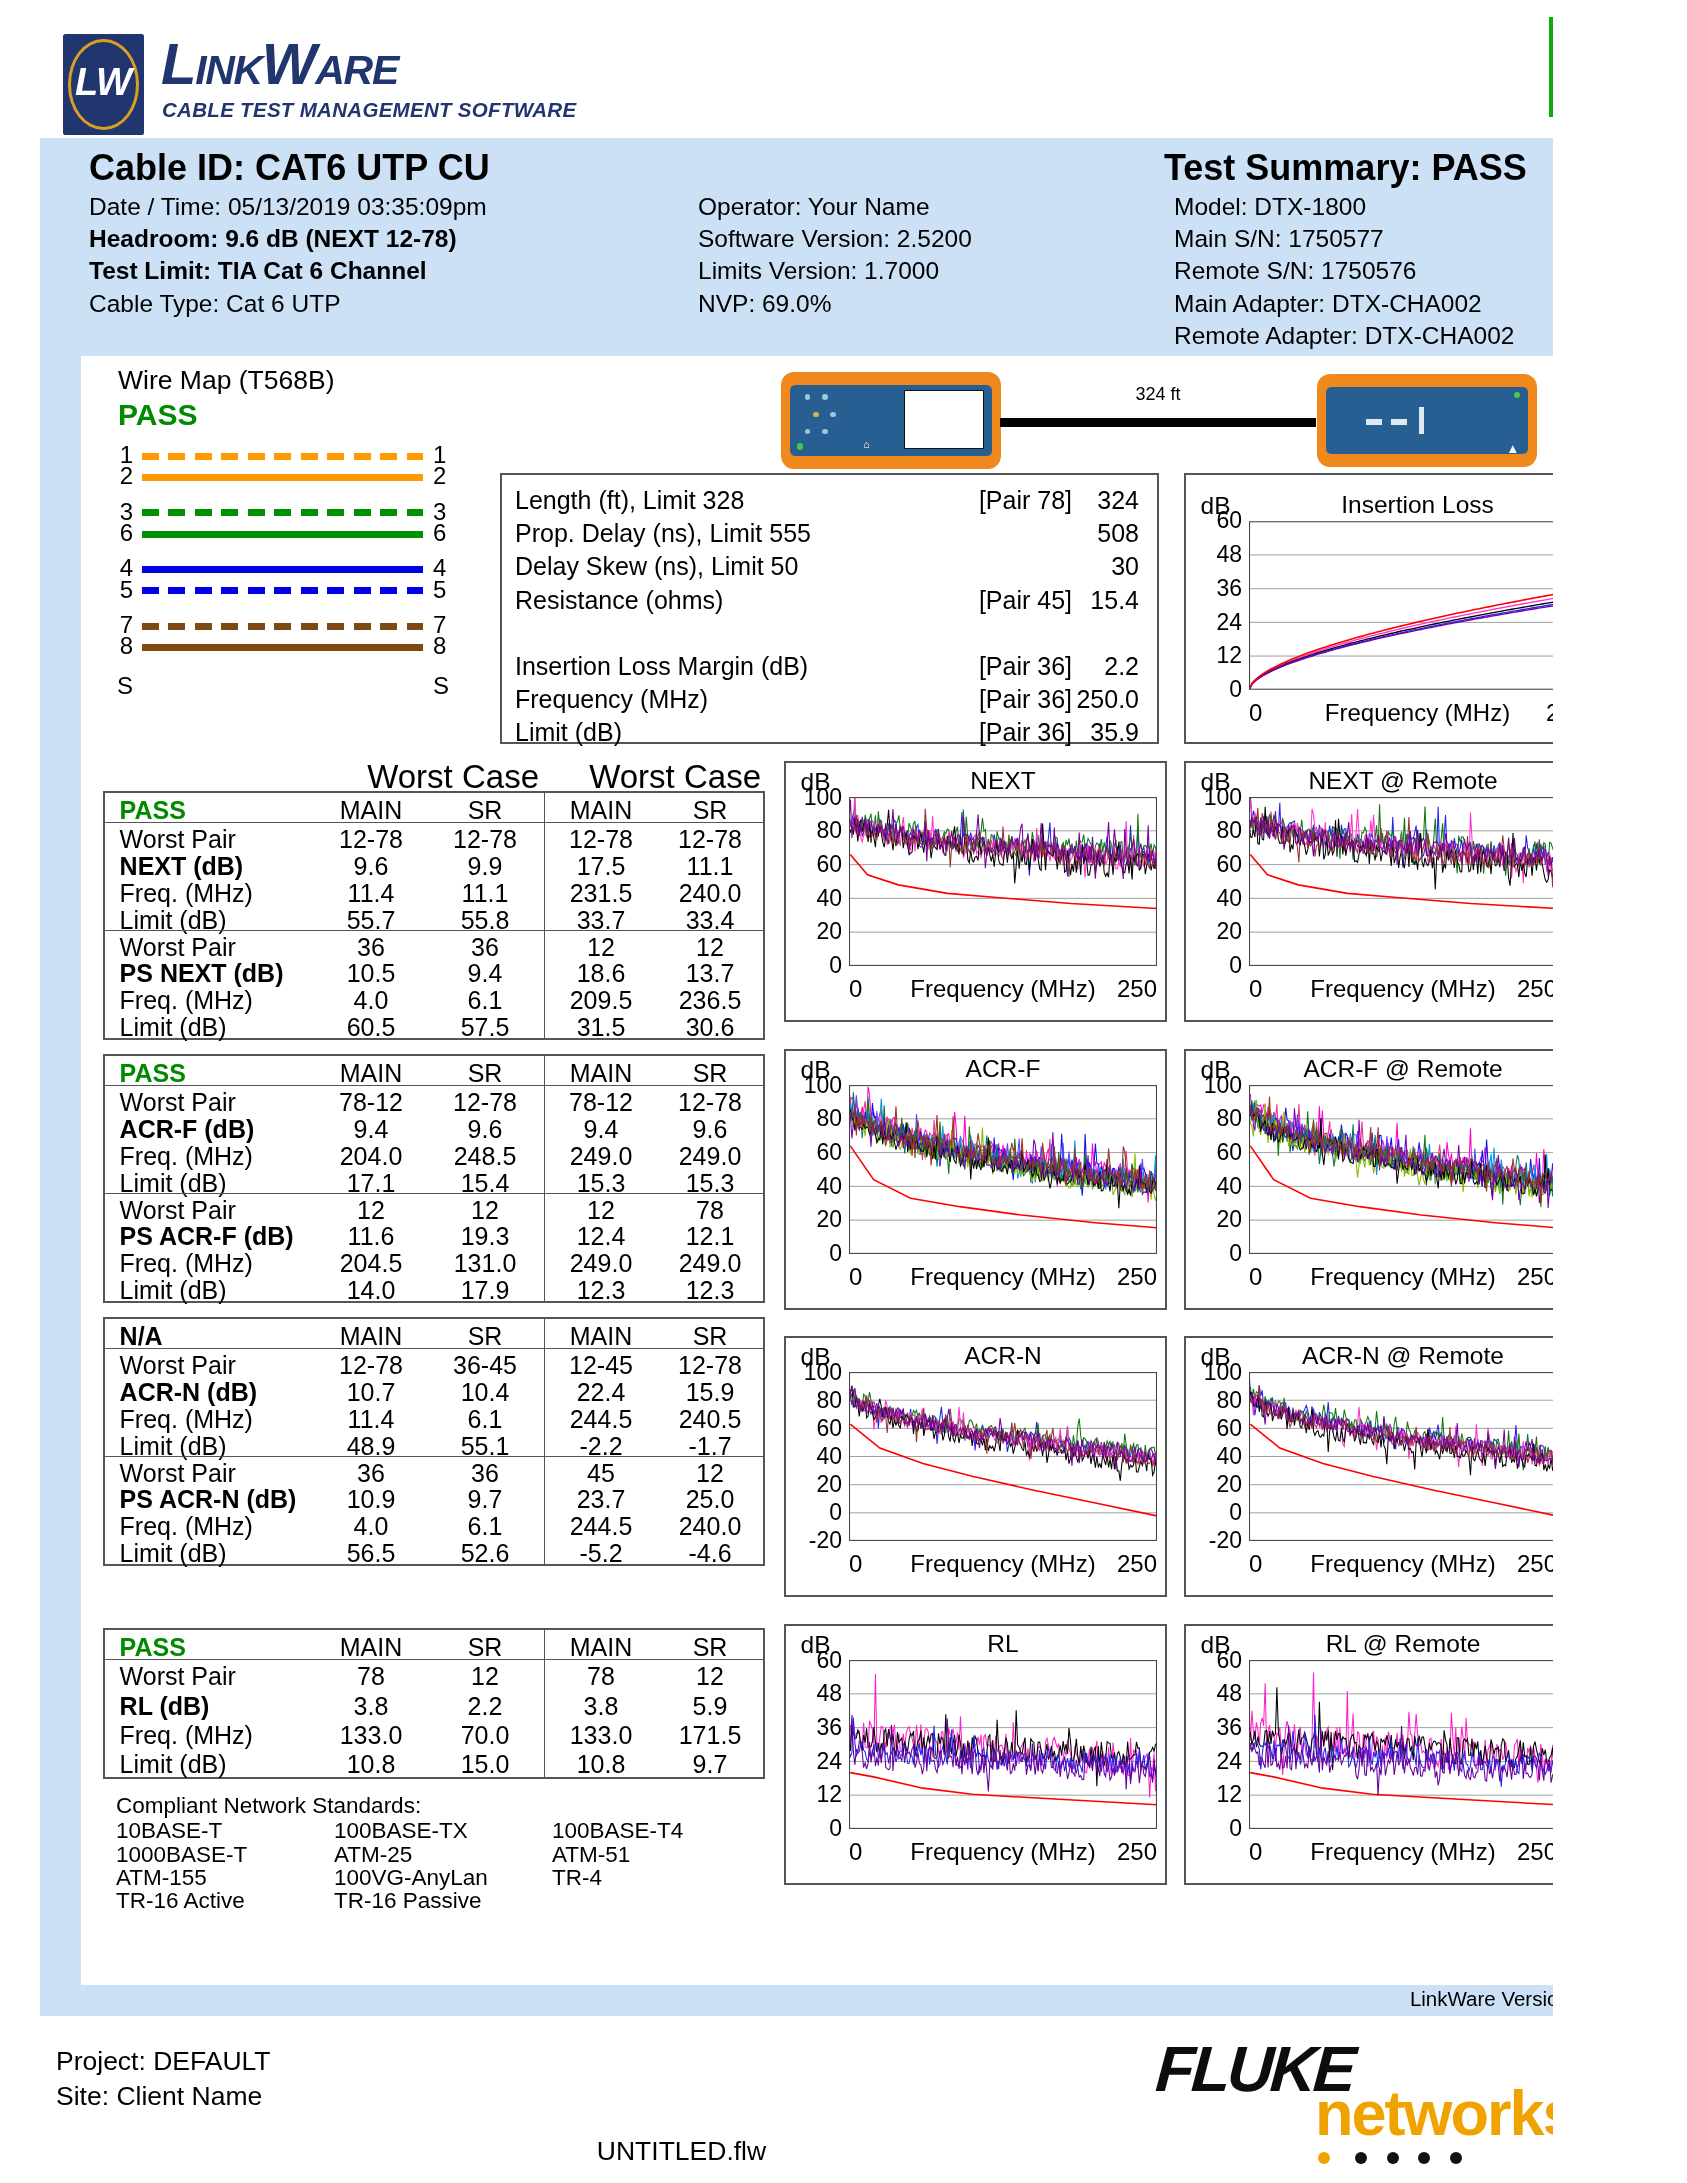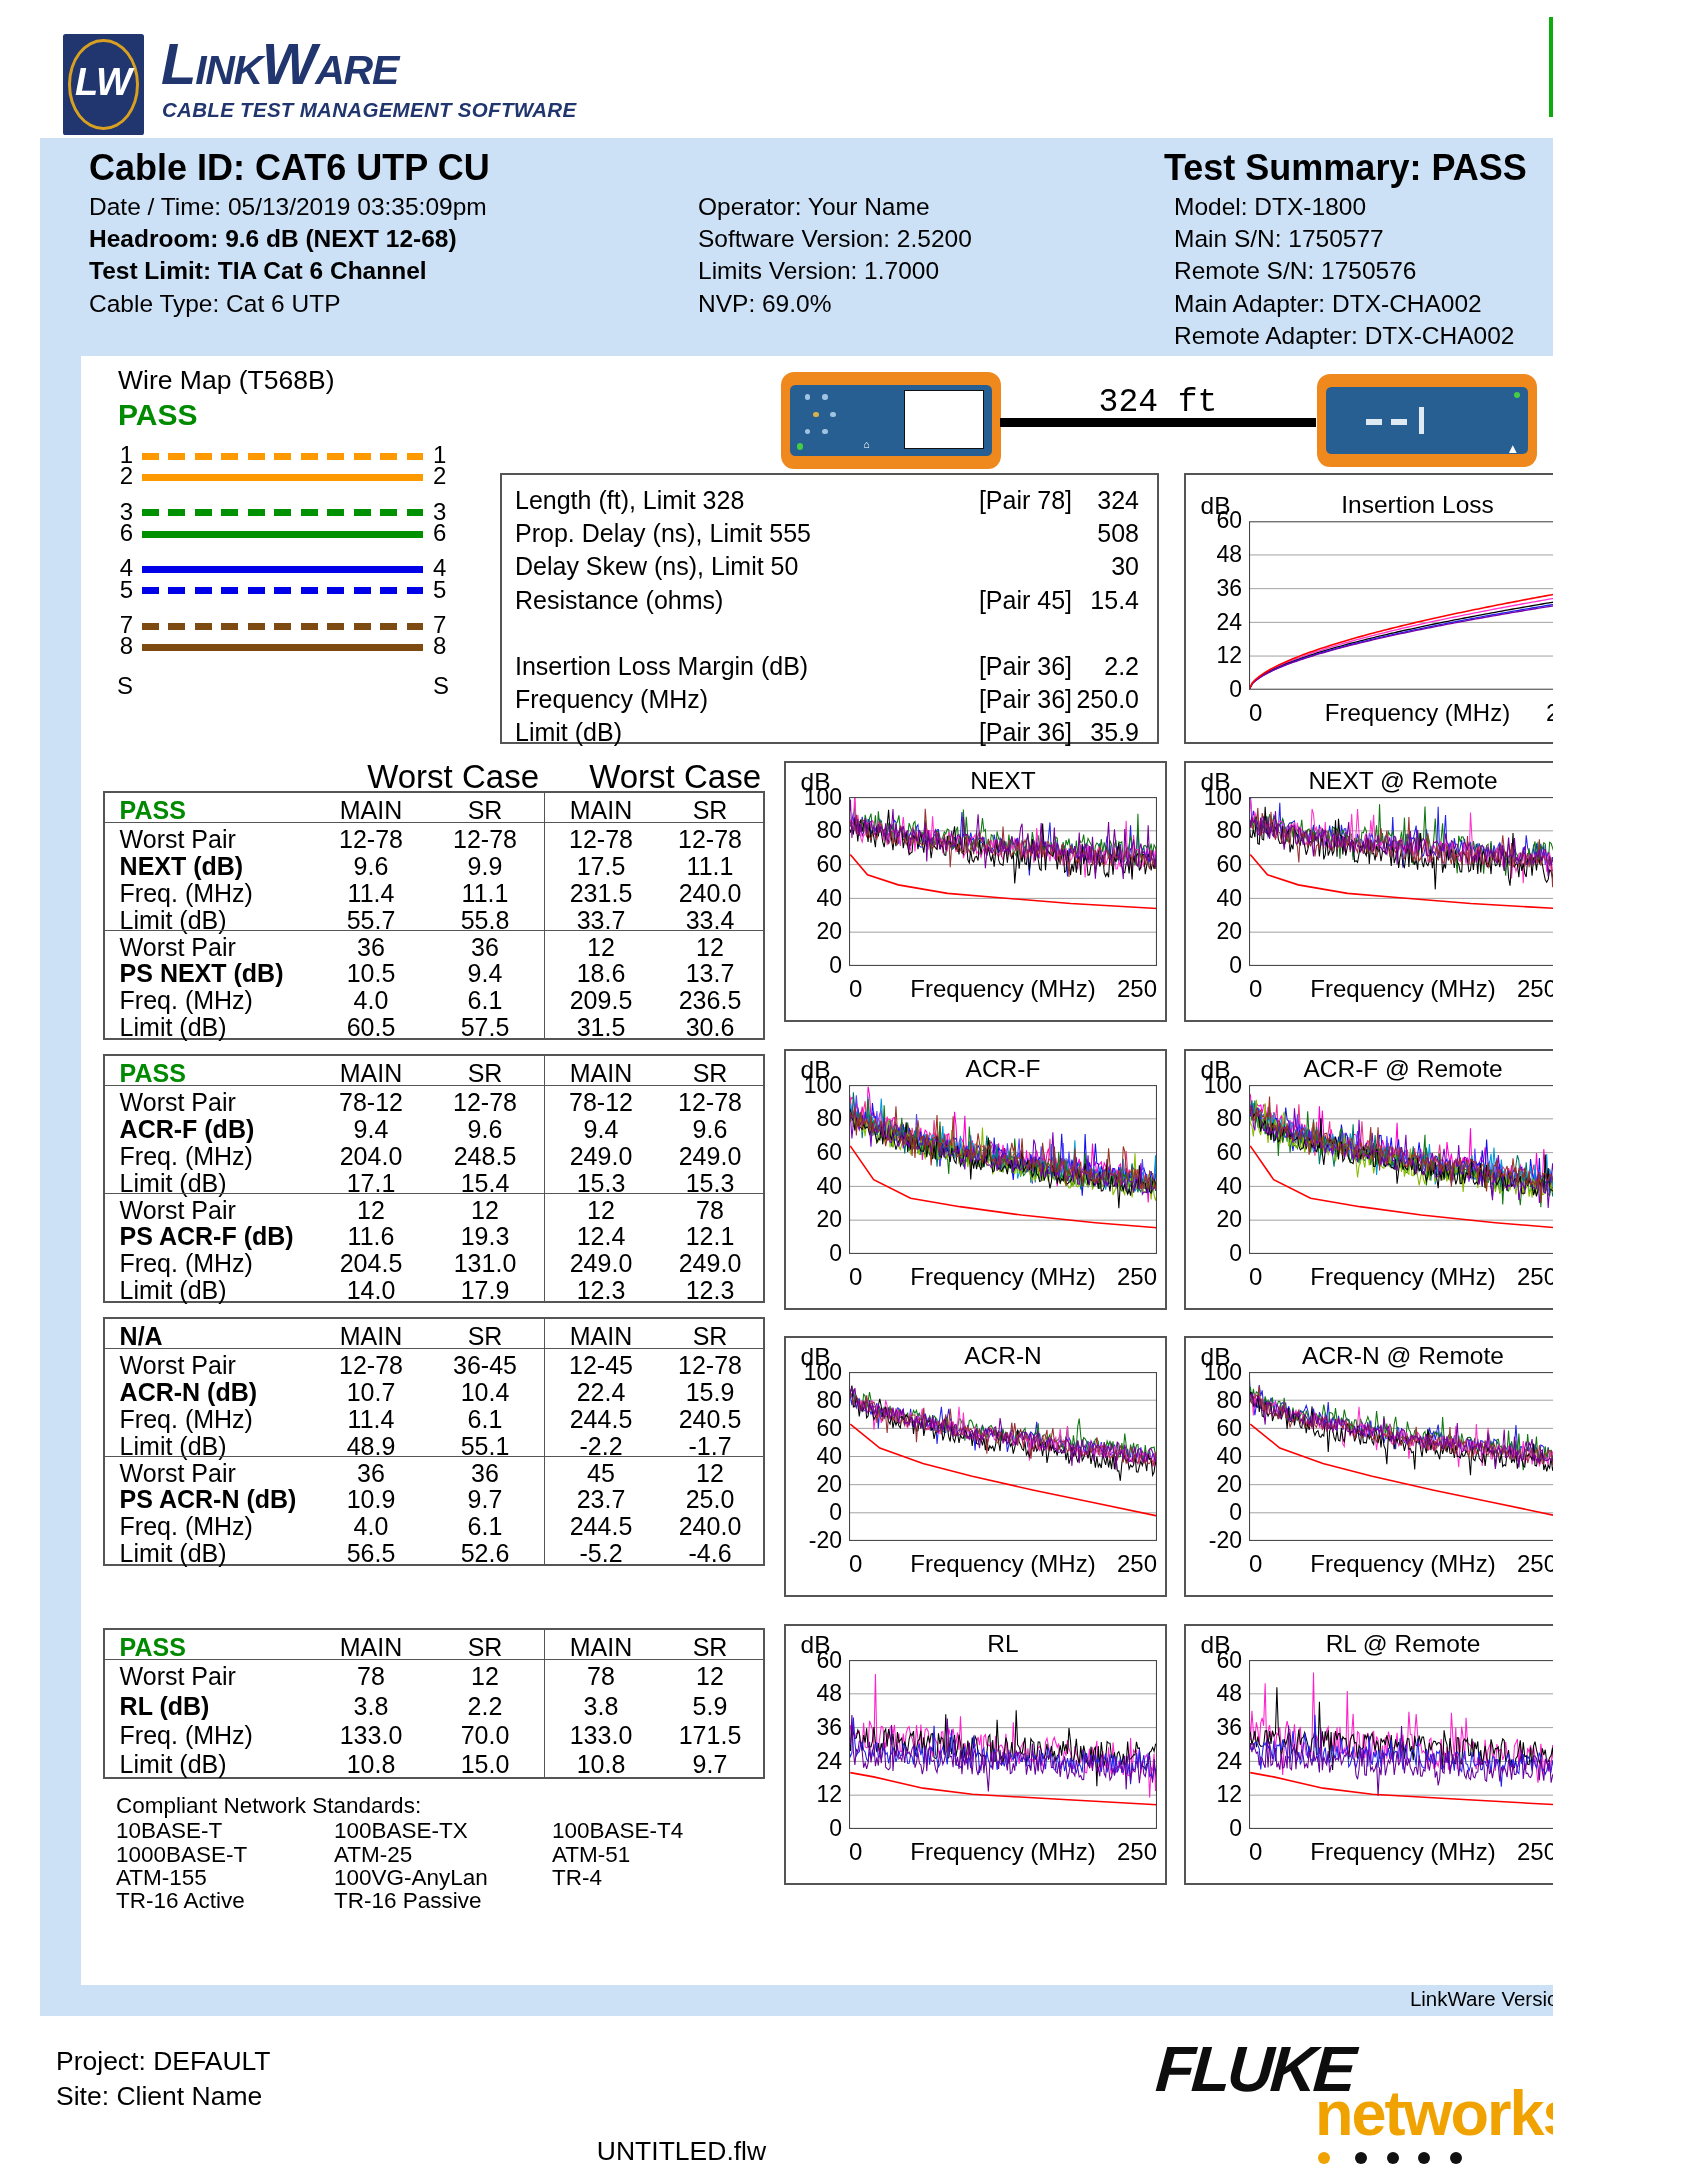--- a/index.html
+++ b/index.html
@@ -26,21 +26,21 @@
   .b{font-weight:bold;}
   
   .wm-title{left:118px;top:365px;font-size:26.5px;}
   .wm-pass{left:118px;top:398px;font-size:30px;font-weight:bold;color:#008a00;}
   .wm-lab{font-size:24px;width:40px;}
   .wm-line{height:7.3px;}
   
   .dev{background:#f0891d;border-radius:13.2px;}
   .dev-inner{position:absolute;left:9.3px;top:13.2px;right:9.3px;bottom:13.2px;background:#275f93;border-radius:5.3px;}
   .cable{background:#000;}
-  .ft-label{font-size:33px;font-family:Liberation Mono, monospace;}
+  .ft-label{font-size:18px;}
   
   .rbox{left:500px;top:473px;width:655px;height:267px;border:2px solid #555;background:#fff;}
   .rrow{font-size:25px;height:29px;white-space:nowrap;}
   
   .cbox{border:2px solid #555;background:#fff;}
   .ct-title{font-size:24.5px;text-align:center;}
   .ct-db{font-size:24.5px;}
   .ct-tick{font-size:23px;text-align:right;}
   .ct-xl{font-size:24px;}
   
@@ -128,21 +128,21 @@
 
   <div class="abs ver" style="left:1191px;top:1987px;width:413px;text-align:right;">LinkWare Version  6.2</div>
   <div class="abs foot" style="left:56px;top:2046px;">Project: DEFAULT</div>
   <div class="abs foot" style="left:56px;top:2081px;">Site: Client Name</div>
   <div class="abs foot" style="left:0px;top:2136px;width:1363px;text-align:center;">UNTITLED.flw</div>
   <div class="abs fluke" style="left:1156px;top:2032px;">FLUKE</div>
   <div class="abs networks" style="left:1315px;top:2083px;">networks</div>
   <div id="fluke-dots"></div>
 
 <div class="info" style="left: 89px; top: 191px; position: absolute;">Date / Time: 05/13/2019 03:35:09pm</div>
-    <div class="info b" style="left: 89px; top: 223px; position: absolute;">Headroom: 9.6 dB (NEXT 12-68)</div>
+    <div class="info b" style="left: 89px; top: 223px; position: absolute;">Headroom: 9.6 dB (NEXT 12-78)</div>
     <div class="info b" style="left: 89px; top: 255px; position: absolute;">Test Limit: TIA Cat 6 Channel</div>
     <div class="info" style="left: 89px; top: 288px; position: absolute;">Cable Type: Cat 6 UTP</div>
     <div class="info" style="left: 698px; top: 191px; position: absolute;">Operator: Your Name</div>
     <div class="info" style="left: 698px; top: 223px; position: absolute;">Software Version: 2.5200</div>
     <div class="info" style="left: 698px; top: 255px; position: absolute;">Limits Version: 1.7000</div>
     <div class="info" style="left: 698px; top: 288px; position: absolute;">NVP: 69.0%</div>
     <div class="info" style="left: 1174px; top: 191px; position: absolute;">Model: DTX-1800</div>
     <div class="info" style="left: 1174px; top: 223px; position: absolute;">Main S/N: 1750577</div>
     <div class="info" style="left: 1174px; top: 255px; position: absolute;">Remote S/N: 1750576</div>
     <div class="info" style="left: 1174px; top: 288px; position: absolute;">Main Adapter: DTX-CHA002</div>

